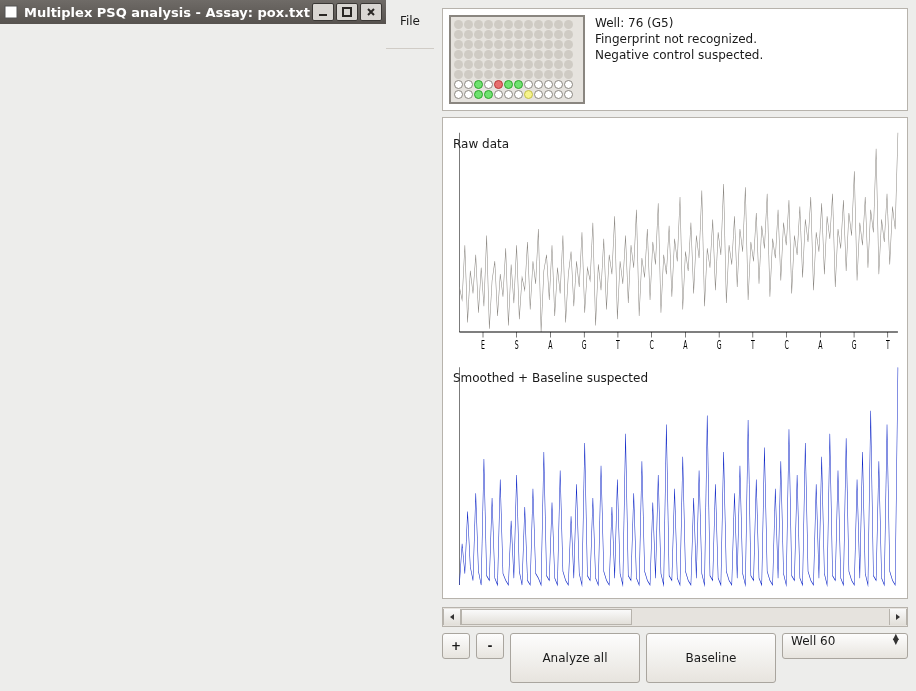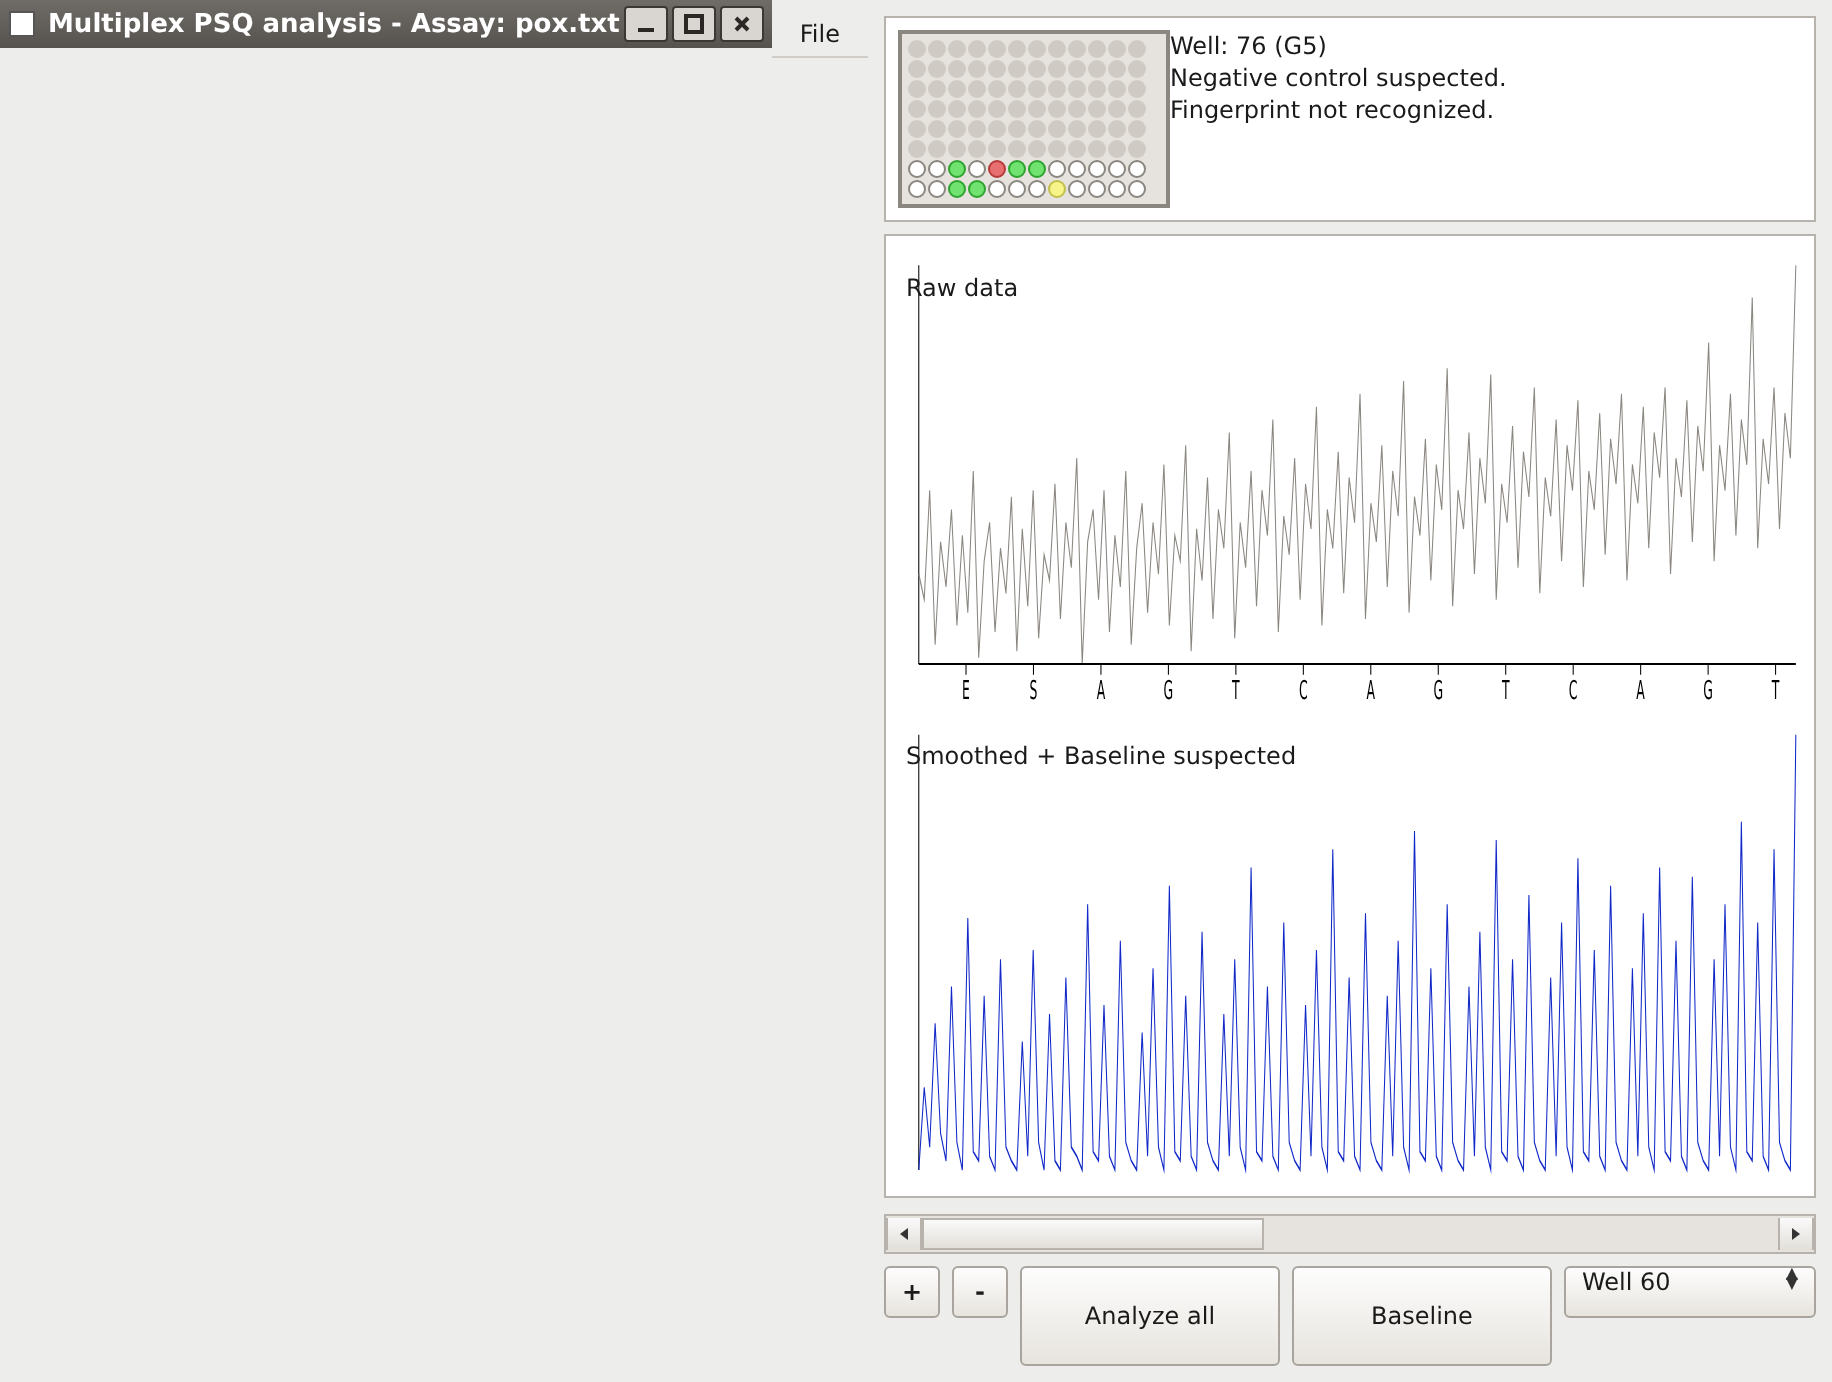--- a/index.html
+++ b/index.html
@@ -1,25 +1,25 @@
 <!DOCTYPE html>
 <html><head>
 <meta charset="utf-8">
 <style>
 html,body{margin:0;padding:0;font-family:"DejaVu Sans","Liberation Sans",Arial,sans-serif;font-size:12px;background:#ededeb;color:#1a1a1a}
 .window{width:916px;height:691px;display:flex;flex-direction:row;box-sizing:border-box}
 .titlebar{height:24px;background:linear-gradient(#6f6b67,#56524e);color:#fff;display:flex;align-items:center;padding:0 4px;font-weight:bold;font-size:13px}
 .titlebar .ic{width:14px;height:14px;margin-right:6px;display:inline-flex;align-items:center;justify-content:center}
 .titlebar .spacer{flex:1}
 .tb-btn{width:20px;height:16px;margin-left:2px;background:#d9d6d2;border:1px solid #3a3734;border-radius:2px;display:flex;align-items:center;justify-content:center;color:#2a2724;font-size:10px;font-weight:bold}
-.menubar{height:24px;background:#ededeb;display:flex;align-items:flex-end;padding:2px 6px;border-bottom:1px solid #d0ccc6}
+.menubar{height:24px;background:#ededeb;display:flex;align-items:flex-start;padding:12px 6px;border-bottom:1px solid #d0ccc6}
 .menubar .mitem{padding:2px 8px}
 .client{flex:1;padding:8px;display:flex;flex-direction:column;gap:6px;min-height:0}
 .panel{border:1px solid #b7b3ac;background:#fff;padding:6px}
-.info-panel{display:flex;align-items:flex-start}
+.info-panel{display:flex;gap:10px;align-items:flex-start}
 .plate{border:2px solid #8a8680;background:#e6e3de;padding:3px;width:126px}
 .plate-grid{display:grid;grid-template-columns:repeat(12,9px);grid-auto-rows:9px;gap:1px}
 .well{width:9px;height:9px;border-radius:50%;box-sizing:border-box}
 .w-blank{background:#cfcbc4}
 .w-empty{background:#fff;border:1px solid #8a8680}
 .w-green{background:#6fe26f;border:1px solid #2fa32f}
 .w-red{background:#e86f6f;border:1px solid #b73a3a}
 .w-yellow{background:#f7f48a;border:1px solid #c2bf4a}
 .info-text{line-height:1.35}
 .charts-panel{flex:1;display:flex;flex-direction:column;min-height:0}
@@ -167,22 +167,22 @@
             <div class="well w-empty"></div>
             <div class="well w-yellow"></div>
             <div class="well w-empty"></div>
             <div class="well w-empty"></div>
             <div class="well w-empty"></div>
             <div class="well w-empty"></div>
           </div>
       </div>
       <div class="info-text">
         <div>Well: 76 (G5)</div>
+        <div>Fingerprint not recognized.</div>
         <div>Negative control suspected.</div>
-        <div>Fingerprint not recognized.</div>
       </div>
     </div>
 
     <div class="panel charts-panel">
       <div class="plot" id="plot-raw">
         <div class="title">Raw data</div>
       <svg width="100%" height="100%" viewBox="0 0 870 216" preserveAspectRatio="none">
             <line x1="20" y1="8" x2="20" y2="192" stroke="#000"></line>
             <path d="M 20 150.4516129032258 L 25.242236024844722 162.32258064516128 L 30.48447204968944 111.87096774193549 L 35.72670807453416 183.09677419354838 L 40.96894409937888 135.61290322580646 L 46.2111801242236 156.38709677419354 L 51.453416149068325 120.7741935483871 L 56.69565217391305 174.19354838709677 L 61.93788819875776 132.6451612903226 L 67.18012422360249 168.25806451612902 L 72.4223602484472 102.96774193548387 L 77.66459627329192 189.03225806451613 L 82.90683229813665 144.51612903225805 L 88.14906832298136 126.70967741935483 L 93.3913043478261 177.16129032258064 L 98.63354037267081 138.5806451612903 L 103.87577639751552 159.3548387096774 L 109.11801242236025 114.83870967741935 L 114.36024844720497 186.06451612903226 L 119.6024844720497 129.67741935483872 L 124.84472049689441 165.29032258064515 L 130.08695652173913 111.87096774193549 L 135.32919254658384 180.1290322580645 L 140.57142857142856 141.5483870967742 L 145.8136645962733 153.41935483870967 L 151.055900621118 108.90322580645162 L 156.29813664596273 171.2258064516129 L 161.54037267080744 126.70967741935483 L 166.7826086956522 147.48387096774195 L 172.0248447204969 97.03225806451613 L 177.26708074534162 192 L 182.50931677018633 135.61290322580646 L 187.75155279503105 120.7741935483871 L 192.9937888198758 162.32258064516128 L 198.2360248447205 111.87096774193549 L 203.47826086956522 177.16129032258064 L 208.72049689440993 132.6451612903226 L 213.96273291925465 156.38709677419354 L 219.2049689440994 102.96774193548387 L 224.4472049689441 183.09677419354838 L 229.68944099378882 138.5806451612903 L 234.93167701863354 117.80645161290323 L 240.17391304347825 168.25806451612902 L 245.416149068323 126.70967741935483 L 250.6583850931677 150.4516129032258 L 255.90062111801242 100 L 261.1428571428571 174.19354838709677 L 266.3850931677018 132.6451612903226 L 271.6273291925466 144.51612903225805 L 276.8695652173913 91.0967741935484 L 282.111801242236 186.06451612903226 L 287.35403726708074 129.67741935483872 L 292.59627329192546 153.41935483870967 L 297.83850931677017 105.93548387096774 L 303.0807453416149 171.2258064516129 L 308.3229813664596 120.7741935483871 L 313.5652173913044 138.5806451612903 L 318.8074534161491 85.16129032258064 L 324.0496894409938 180.1290322580645 L 329.2919254658385 126.70967741935483 L 334.53416149068323 147.48387096774195 L 339.77639751552795 102.96774193548387 L 345.01863354037266 165.29032258064515 L 350.2608695652174 111.87096774193549 L 355.5031055900621 132.6451612903226 L 360.7453416149068 79.2258064516129 L 365.9875776397516 177.16129032258064 L 371.2298136645963 123.74193548387096 L 376.472049689441 141.5483870967742 L 381.7142857142857 97.03225806451613 L 386.95652173913044 162.32258064516128 L 392.19875776397515 108.90322580645162 L 397.44099378881987 129.67741935483872 L 402.6832298136646 73.29032258064517 L 407.9254658385093 174.19354838709677 L 413.167701863354 120.7741935483871 L 418.4099378881988 138.5806451612903 L 423.6521739130435 94.06451612903226 L 428.8944099378882 159.3548387096774 L 434.1366459627329 105.93548387096774 L 439.37888198757764 126.70967741935483 L 444.62111801242236 67.35483870967742 L 449.8633540372671 171.2258064516129 L 455.1055900621118 117.80645161290323 L 460.3478260869565 135.61290322580646 L 465.5900621118012 91.0967741935484 L 470.832298136646 156.38709677419354 L 476.0745341614907 102.96774193548387 L 481.3167701863354 123.74193548387096 L 486.55900621118013 61.419354838709666 L 491.80124223602485 168.25806451612902 L 497.04347826086956 114.83870967741935 L 502.2857142857143 132.6451612903226 L 507.527950310559 88.12903225806451 L 512.7701863354037 153.41935483870967 L 518.0124223602484 100 L 523.2546583850932 120.7741935483871 L 528.4968944099379 55.48387096774192 L 533.7391304347826 165.29032258064515 L 538.9813664596273 111.87096774193549 L 544.223602484472 129.67741935483872 L 549.4658385093168 85.16129032258064 L 554.7080745341615 150.4516129032258 L 559.9503105590062 97.03225806451613 L 565.1925465838509 117.80645161290323 L 570.4347826086956 58.451612903225794 L 575.6770186335403 162.32258064516128 L 580.9192546583851 108.90322580645162 L 586.1614906832298 126.70967741935483 L 591.4037267080745 82.19354838709677 L 596.6459627329192 147.48387096774195 L 601.888198757764 94.06451612903226 L 607.1304347826087 114.83870967741935 L 612.3726708074535 64.38709677419354 L 617.6149068322982 159.3548387096774 L 622.8571428571429 105.93548387096774 L 628.0993788819876 123.74193548387096 L 633.3416149068323 79.2258064516129 L 638.583850931677 144.51612903225805 L 643.8260869565217 91.0967741935484 L 649.0683229813665 111.87096774193549 L 654.3105590062112 70.3225806451613 L 659.5527950310559 156.38709677419354 L 664.7950310559006 102.96774193548387 L 670.0372670807453 120.7741935483871 L 675.27950310559 76.25806451612904 L 680.5217391304348 141.5483870967742 L 685.7639751552795 88.12903225806451 L 691.0062111801242 108.90322580645162 L 696.2484472049689 67.35483870967742 L 701.4906832298136 153.41935483870967 L 706.7329192546584 100 L 711.9751552795032 117.80645161290323 L 717.2173913043479 73.29032258064517 L 722.4596273291926 138.5806451612903 L 727.7018633540373 85.16129032258064 L 732.944099378882 105.93548387096774 L 738.1863354037267 64.38709677419354 L 743.4285714285714 150.4516129032258 L 748.6708074534162 97.03225806451613 L 753.9130434782609 114.83870967741935 L 759.1552795031056 70.3225806451613 L 764.3975155279503 135.61290322580646 L 769.639751552795 82.19354838709677 L 774.8819875776397 102.96774193548387 L 780.1242236024844 43.61290322580646 L 785.3664596273292 144.51612903225805 L 790.6086956521739 91.0967741935484 L 795.8509316770186 111.87096774193549 L 801.0931677018633 67.35483870967742 L 806.335403726708 132.6451612903226 L 811.5776397515529 79.2258064516129 L 816.8198757763976 100 L 822.0621118012423 22.83870967741936 L 827.304347826087 138.5806451612903 L 832.5465838509317 88.12903225806451 L 837.7888198757764 108.90322580645162 L 843.0310559006211 64.38709677419354 L 848.2732919254659 129.67741935483872 L 853.5155279503106 76.25806451612904 L 858.7577639751553 97.03225806451613 L 864 8" fill="none" stroke="#8a8680" stroke-width="1"></path>
             <line x1="20" y1="192" x2="864" y2="192" stroke="#000"></line>

